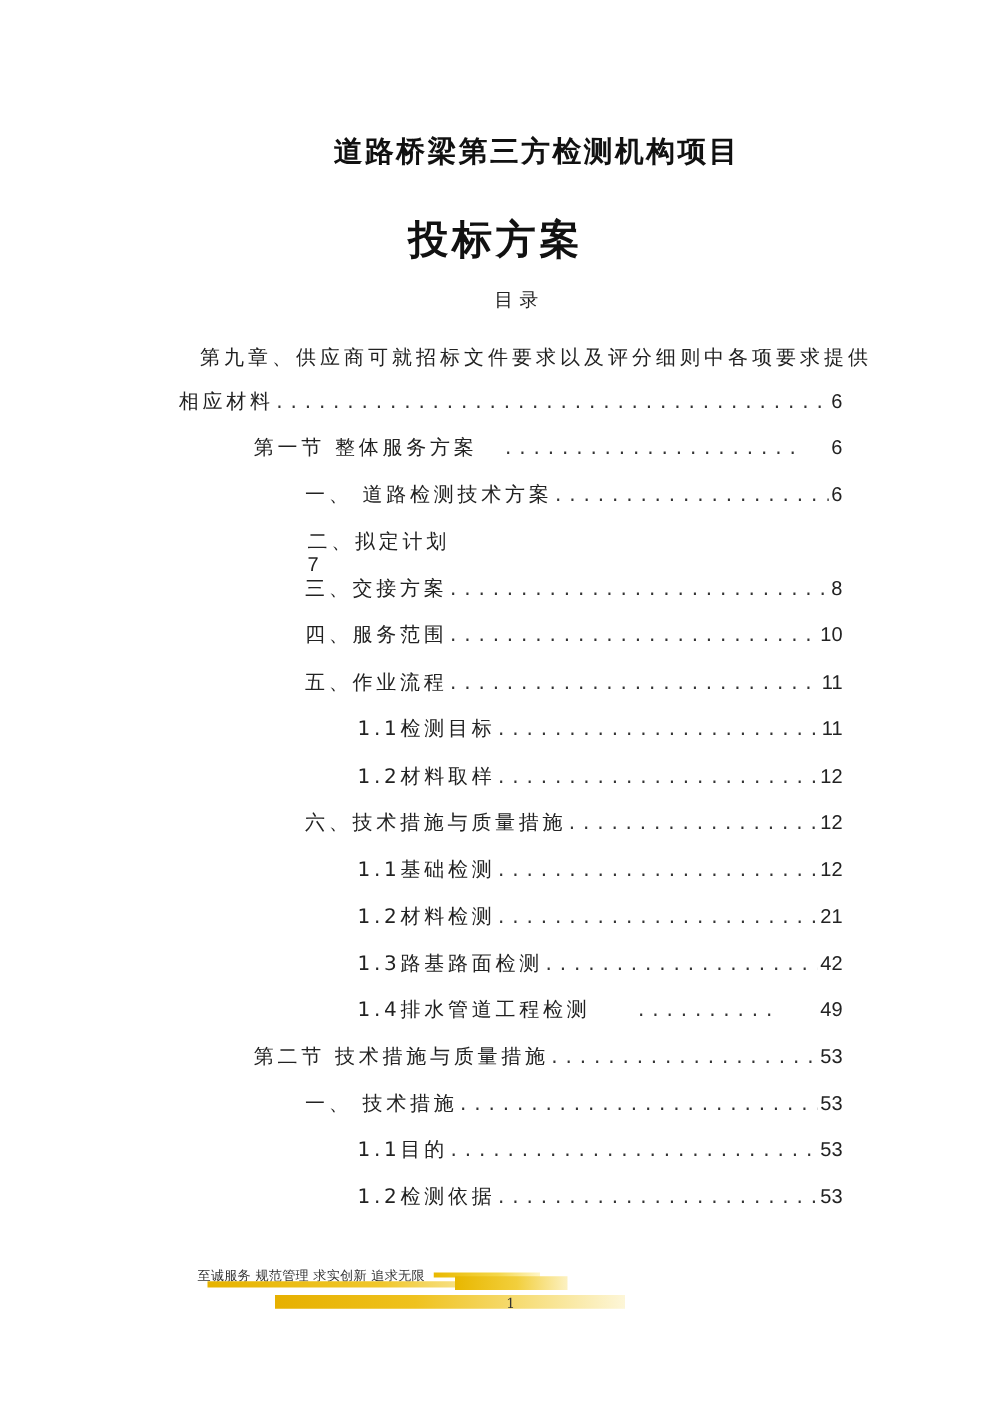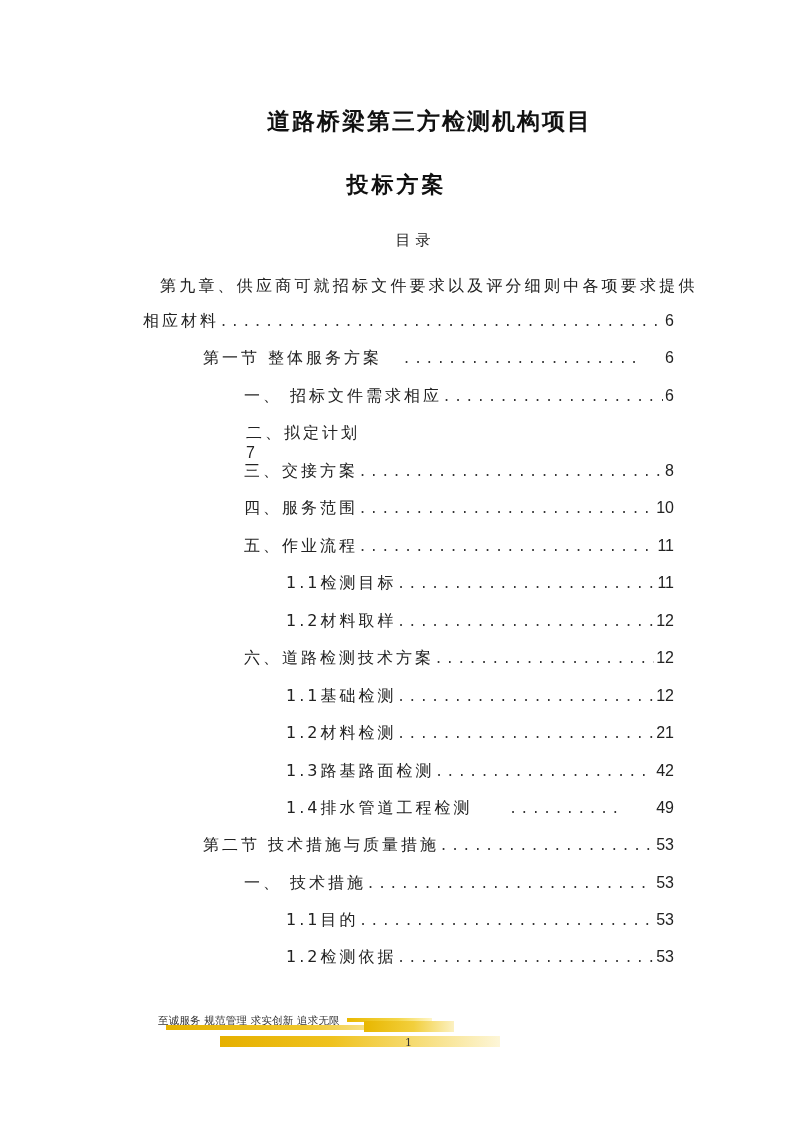--- a/index.html
+++ b/index.html
@@ -4,21 +4,21 @@
 <style>
   html, body { margin:0; padding:0; background:#ffffff; }
   body { width:793px; height:1122px; position:relative; overflow:hidden;
          font-family:"DejaVu Sans", "Liberation Sans", sans-serif; color:#111; }
   .title1 { position:absolute; left:0; top:106px; width:793px; text-align:center;
             padding-left:66px; box-sizing:border-box;
             font-family:"DejaVu Serif","Liberation Serif",serif; font-weight:bold;
             font-size:23px; letter-spacing:2px; color:#111; }
   .title2 { position:absolute; left:0; top:170px; width:793px; text-align:center;
             font-family:"DejaVu Serif","Liberation Serif",serif; font-weight:bold;
-            font-size:22px; letter-spacing:3px; color:#111; }
+            font-size:32px; letter-spacing:3px; color:#111; }
   .toc-heading { position:absolute; left:0; top:231px; width:793px; text-align:center;
                  padding-left:38px; box-sizing:border-box;
                  font-size:15px; letter-spacing:5px; color:#222; }
   .chapter-line1 { position:absolute; left:160px; top:276px; width:520px;
                    font-size:16px; letter-spacing:3.2px; color:#222; white-space:nowrap; }
   .toc-entry { position:absolute; right:119px; height:24px; display:flex; align-items:baseline;
                font-size:16px; color:#222; white-space:nowrap; }
   .toc-entry .label { letter-spacing:3px; flex:none; }
   .toc-entry .leader { flex:1; overflow:hidden; margin:0 2px; letter-spacing:4.4px; color:#333; }
   .toc-entry .leader::before {
@@ -54,21 +54,21 @@
       <span class="leader"></span>
       <span class="page">6</span>
     </div>
 
     <div class="toc-entry" style="left:203px; top:348px;gap:20px;">
       <span class="label">第一节 整体服务方案</span>
       <span class="leader"></span>
       <span class="page">6</span>
     </div>
     <div class="toc-entry" style="left:244px; top:386px;">
-      <span class="label">一、 招标文件需求相应</span>
+      <span class="label">一、 道路检测技术方案</span>
       <span class="leader"></span>
       <span class="page">6</span>
     </div>
     <div class="toc-entry" style="left:244px; top:423px;flex-direction:column;">
       <span class="label">二、拟定计划</span>
       <span class="leader"></span>
       <span class="page">7</span>
     </div>
     <div class="toc-entry" style="left:244px; top:461px;">
       <span class="label">三、交接方案</span>
@@ -89,21 +89,21 @@
       <span class="label">1.1检测目标</span>
       <span class="leader"></span>
       <span class="page">11</span>
     </div>
     <div class="toc-entry" style="left:286px; top:611px;">
       <span class="label">1.2材料取样</span>
       <span class="leader"></span>
       <span class="page">12</span>
     </div>
     <div class="toc-entry" style="left:244px; top:648px;">
-      <span class="label">六、道路检测技术方案</span>
+      <span class="label">六、技术措施与质量措施</span>
       <span class="leader"></span>
       <span class="page">12</span>
     </div>
     <div class="toc-entry" style="left:286px; top:686px;">
       <span class="label">1.1基础检测</span>
       <span class="leader"></span>
       <span class="page">12</span>
     </div>
     <div class="toc-entry" style="left:286px; top:723px;">
       <span class="label">1.2材料检测</span>

